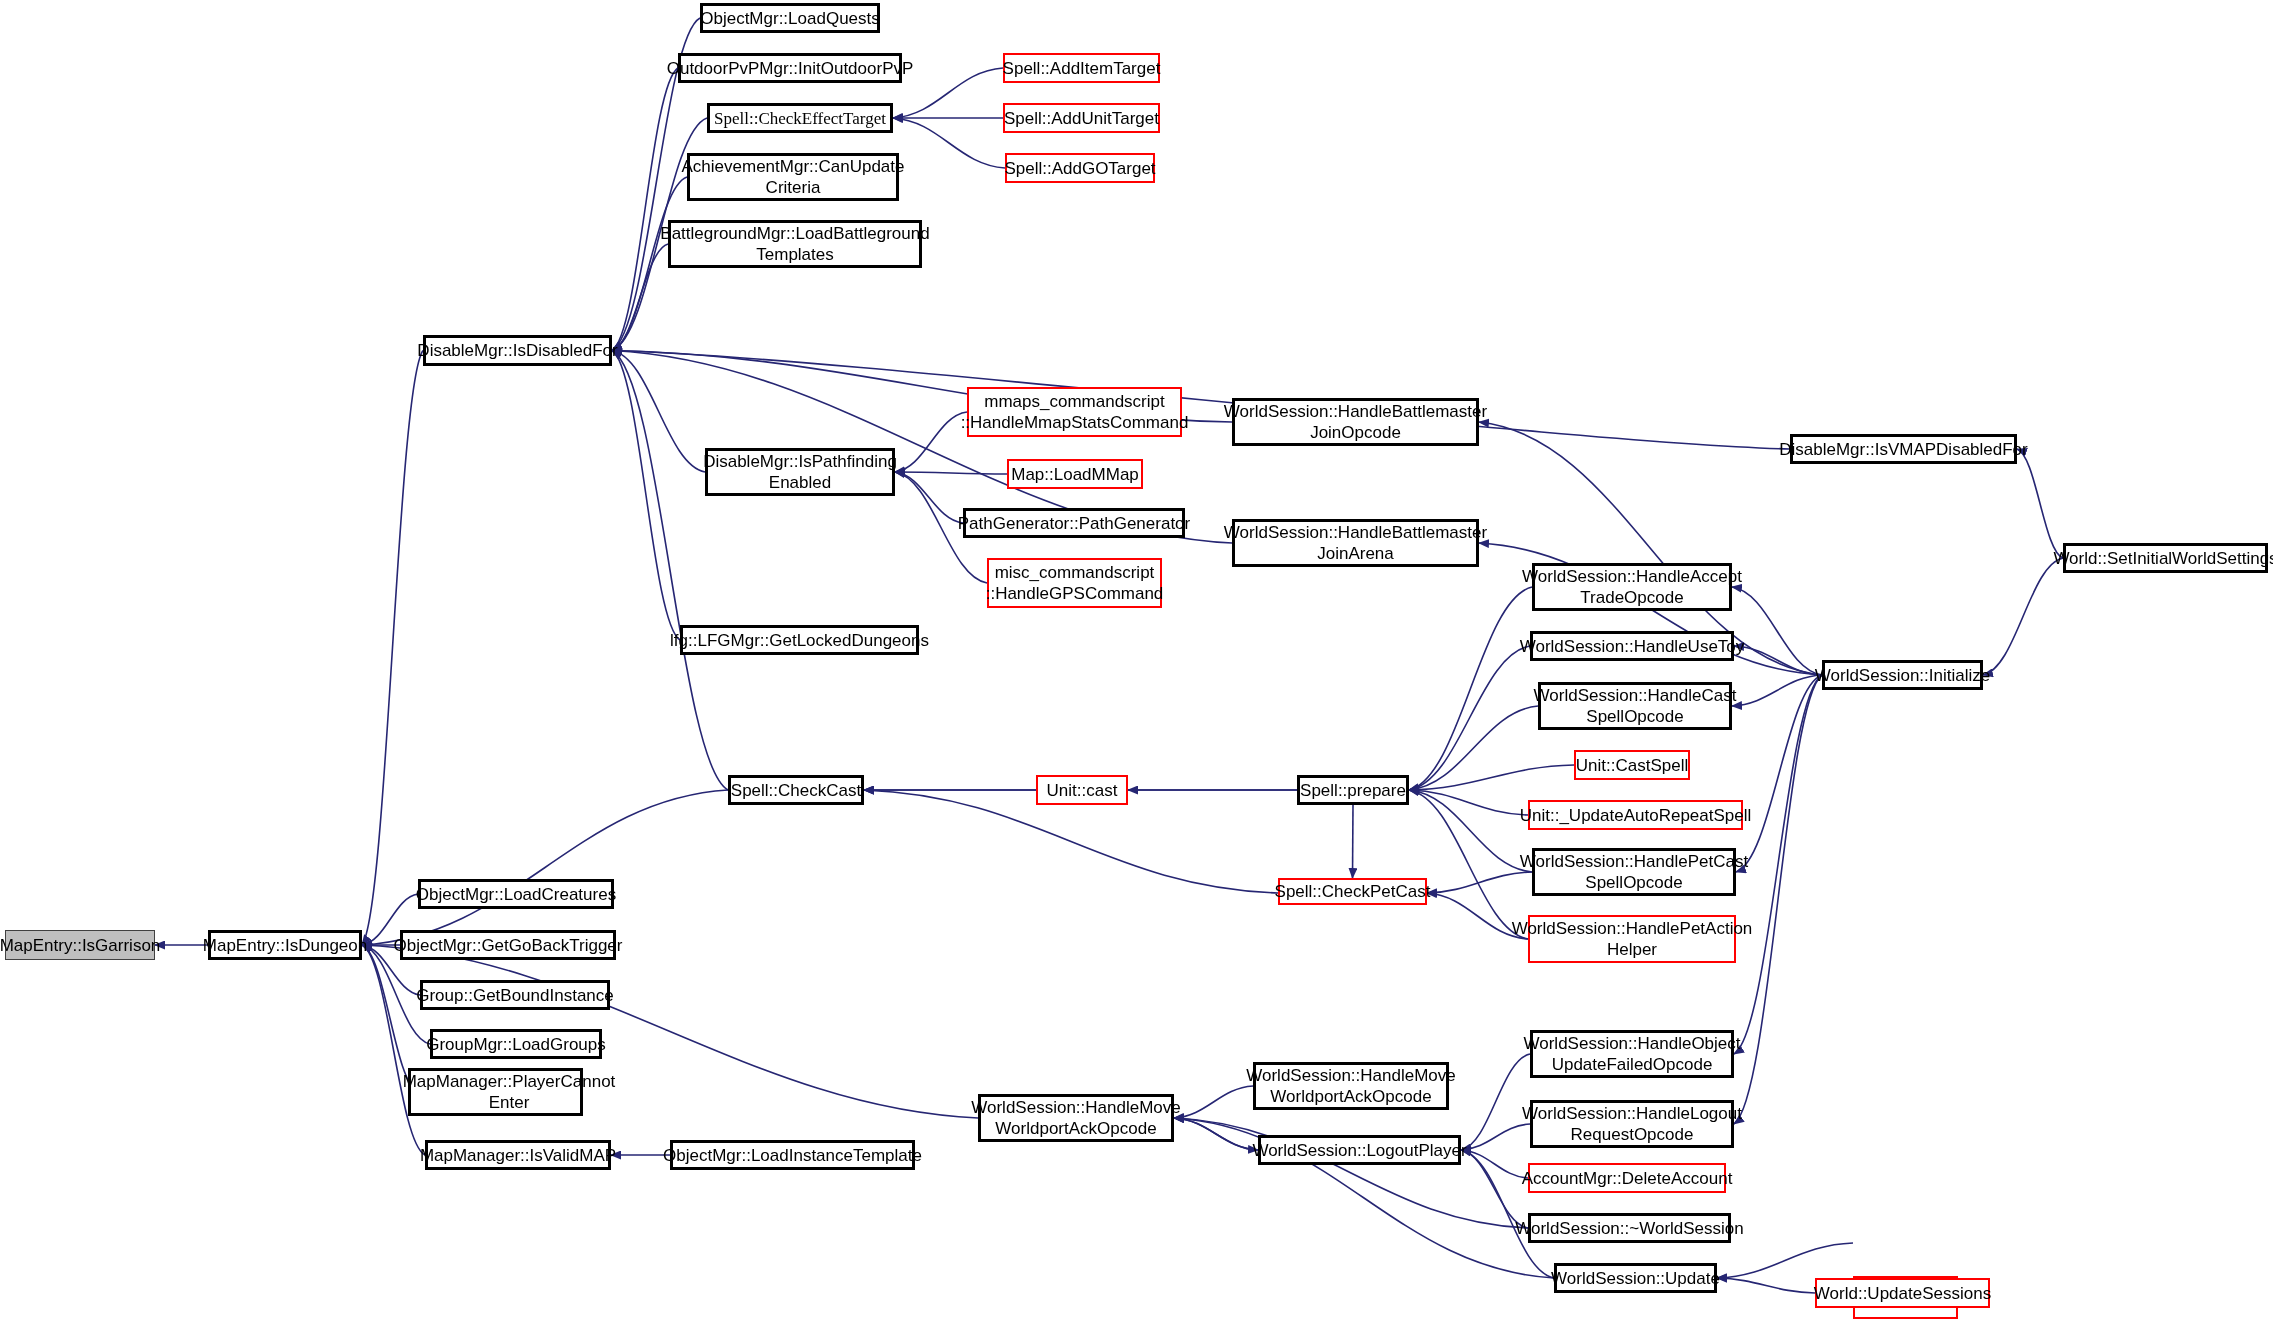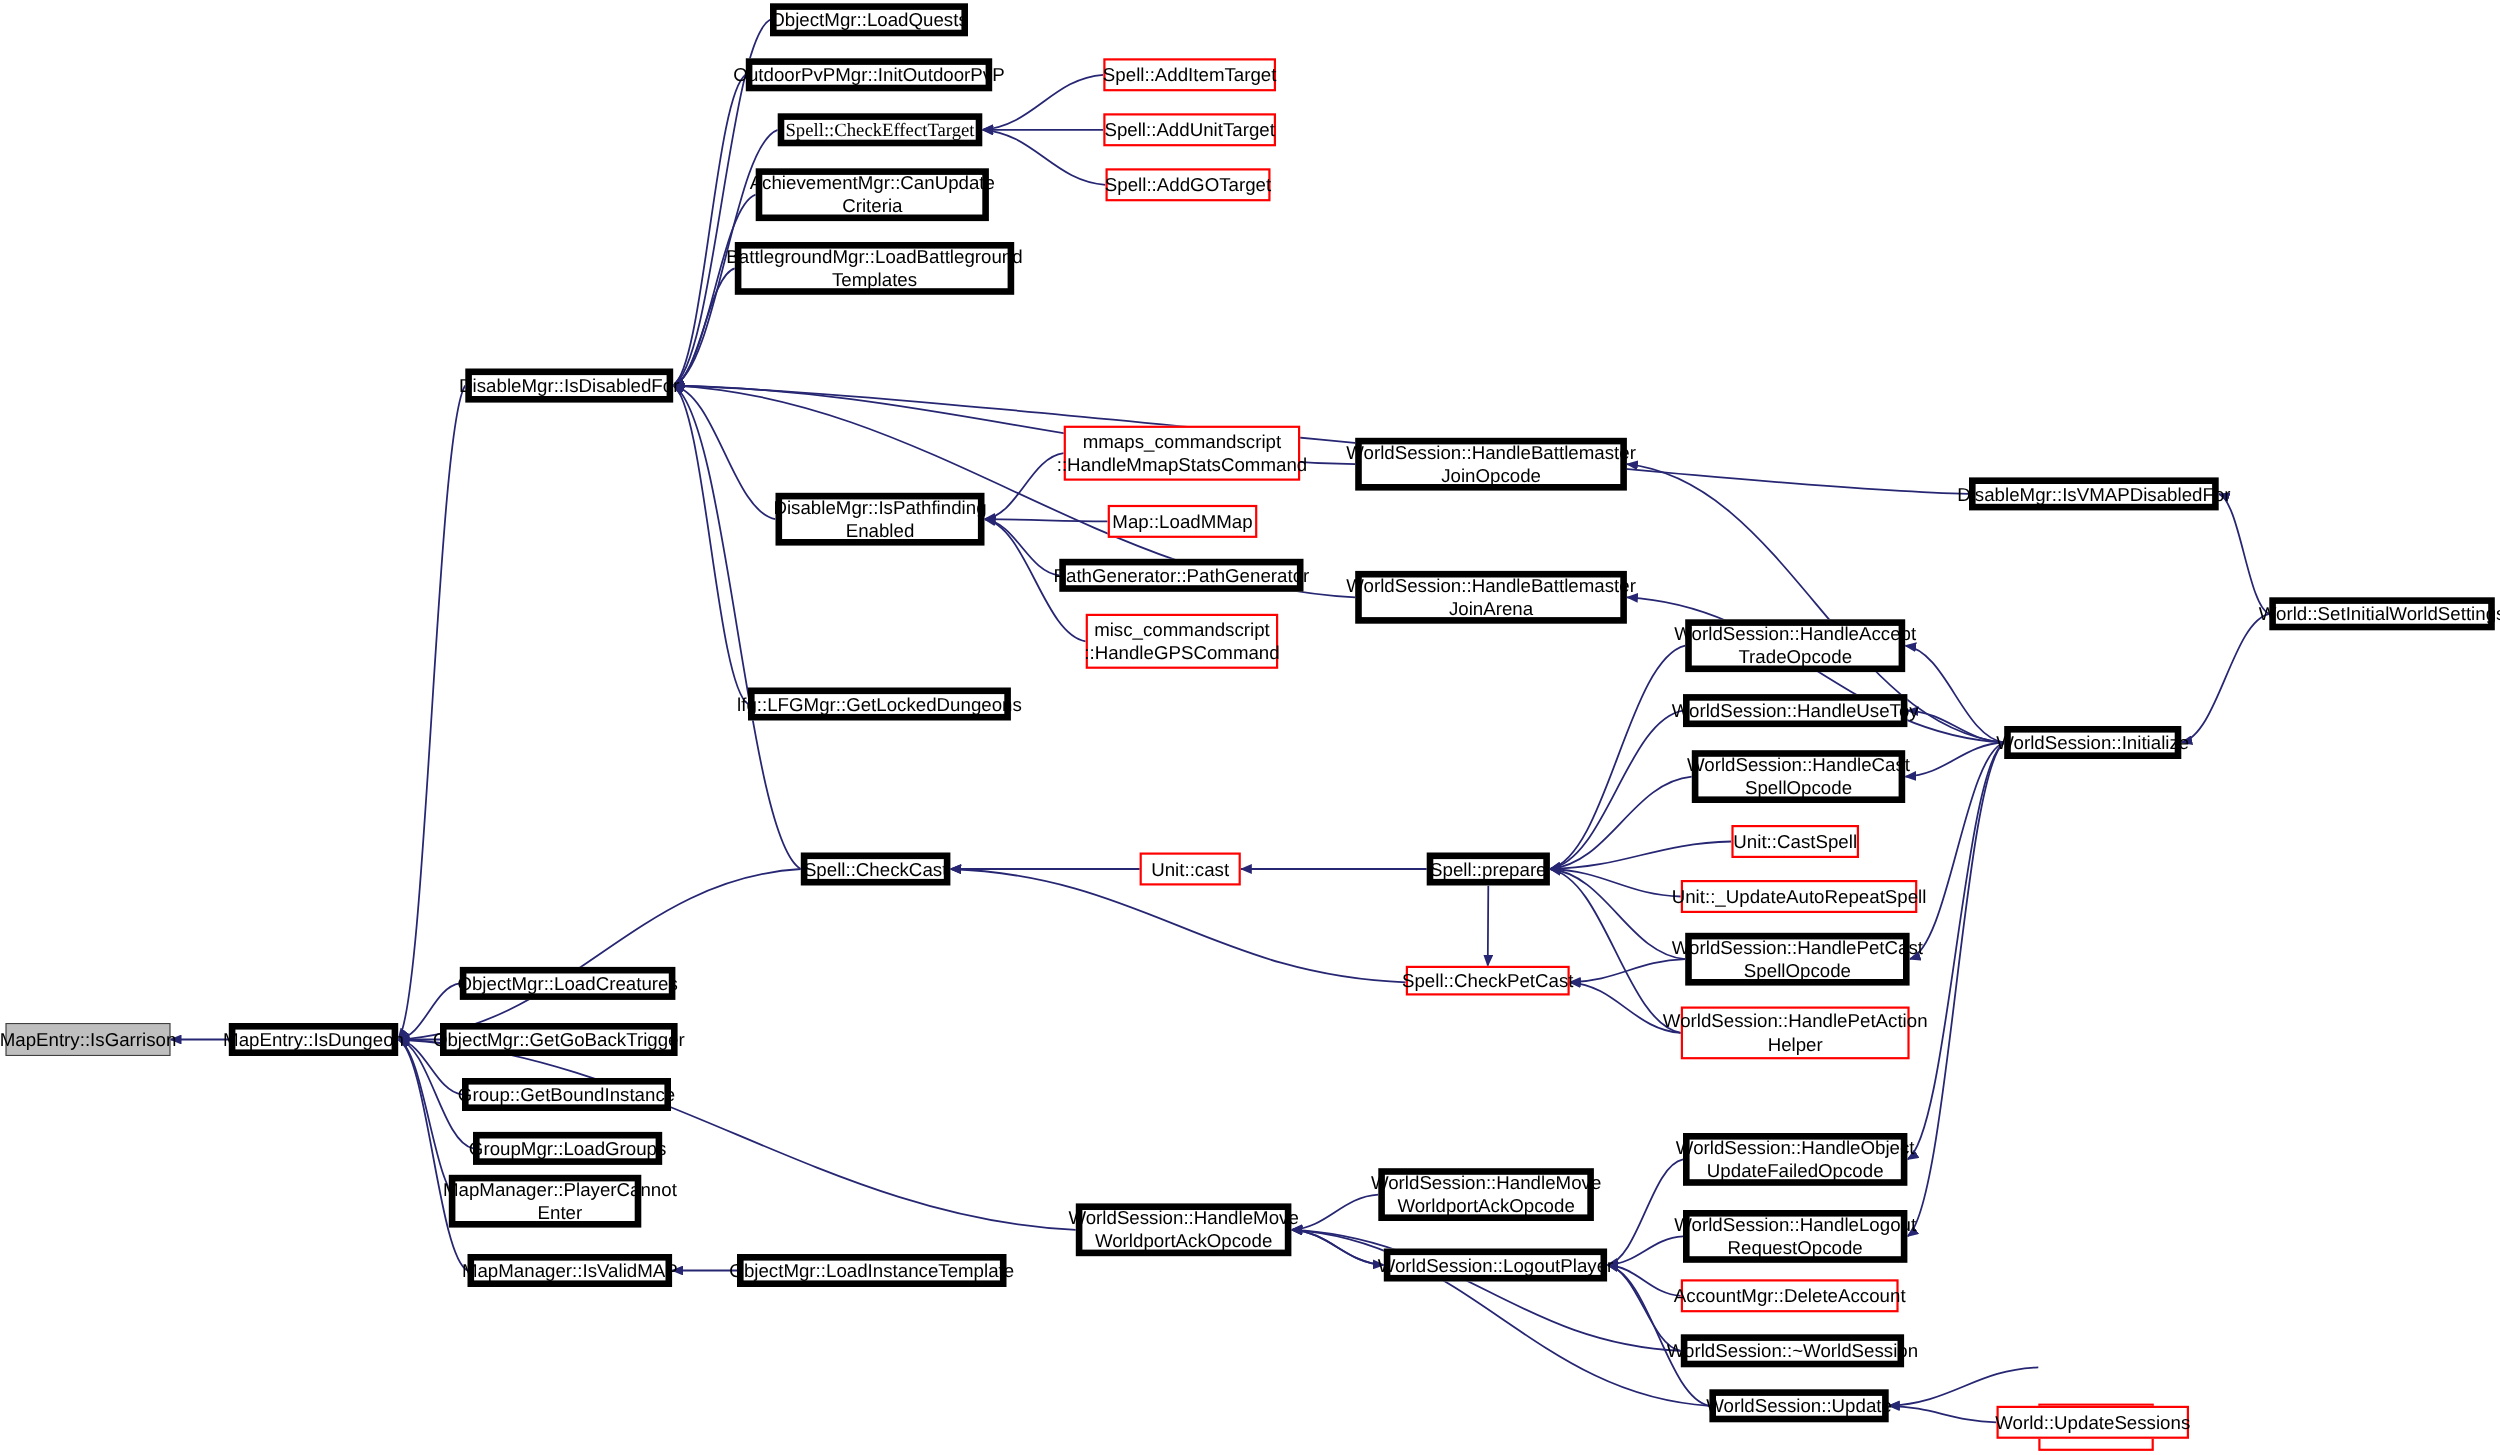--- a/index.html
+++ b/index.html
@@ -11,21 +11,21 @@
     font-family:"Liberation Sans","DejaVu Sans",sans-serif;
     overflow:hidden;
   }
   #edges{position:absolute;left:0;top:0;width:2273px;height:1323px;}
   .node{
     position:absolute;
     box-sizing:border-box;
     display:flex;align-items:center;justify-content:center;
     text-align:center;
     background:#ffffff;
-    border:6px solid #000000;
+    border:3px solid #000000;
     color:#000000;
     font-size:17px;
     line-height:21px;
     letter-spacing:0px;
     white-space:pre-line;
     padding:0 4px;
     z-index:5;
   }
   .node.red{border:2px solid #ff0000;}
   .node.current{background:#bfbfbf;border:1px solid #404040;}

